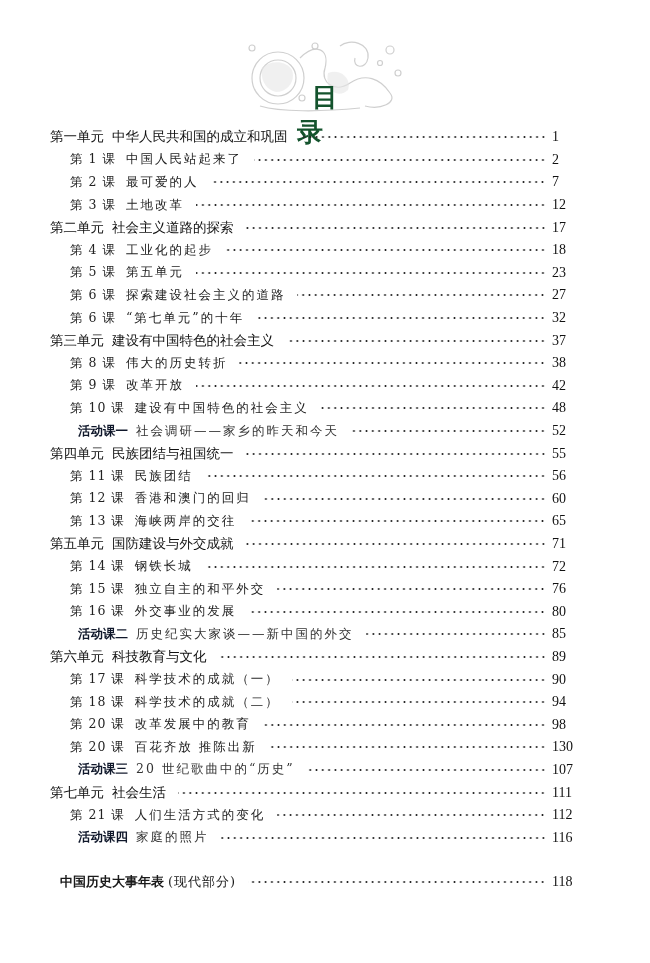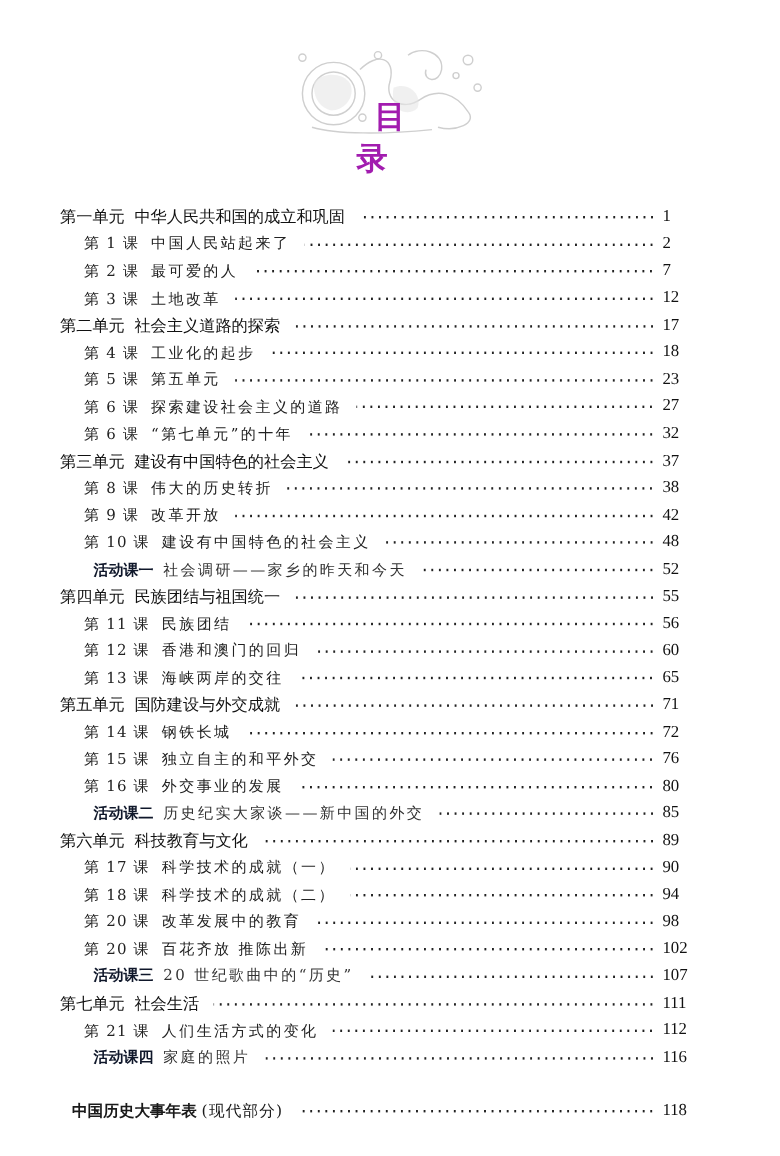--- a/index.html
+++ b/index.html
@@ -34,28 +34,27 @@
       position: absolute;
       left: 0;
       top: 42px;
       width: 170px;
       text-align: center;
       font-family: "DejaVu Sans", "Liberation Sans", sans-serif;
       font-weight: bold;
       font-size: 26px;
       letter-spacing: 30px;
       text-indent: 30px;
-      color: #a21caf;
+      color: #14532d;
     }
     .toc {
       position: absolute;
       left: 0;
       top: 126px;
       width: 650px;
-      margin-top: 44px;
     }
     .row {
       position: relative;
       height: 22.6px;
       display: flex;
       align-items: center;
       font-size: 13px;
     }
     .row.unit {
       padding-left: 50px;
@@ -323,21 +322,21 @@
   <div class="row lesson">
     <span class="num-label">第 20 课</span>
     <span class="title">改革发展中的教育</span>
     <span class="leader"></span>
     <span class="page">98</span>
   </div>
   <div class="row lesson">
     <span class="num-label">第 20 课</span>
     <span class="title">百花齐放 推陈出新</span>
     <span class="leader"></span>
-    <span class="page">102</span>
+    <span class="page">130</span>
   </div>
   <div class="row activity">
     <span class="num-label">活动课三</span>
     <span class="title">20 世纪歌曲中的“历史”</span>
     <span class="leader"></span>
     <span class="page">107</span>
   </div>
 
   <div class="row unit">
     <span class="num-label">第七单元</span>

